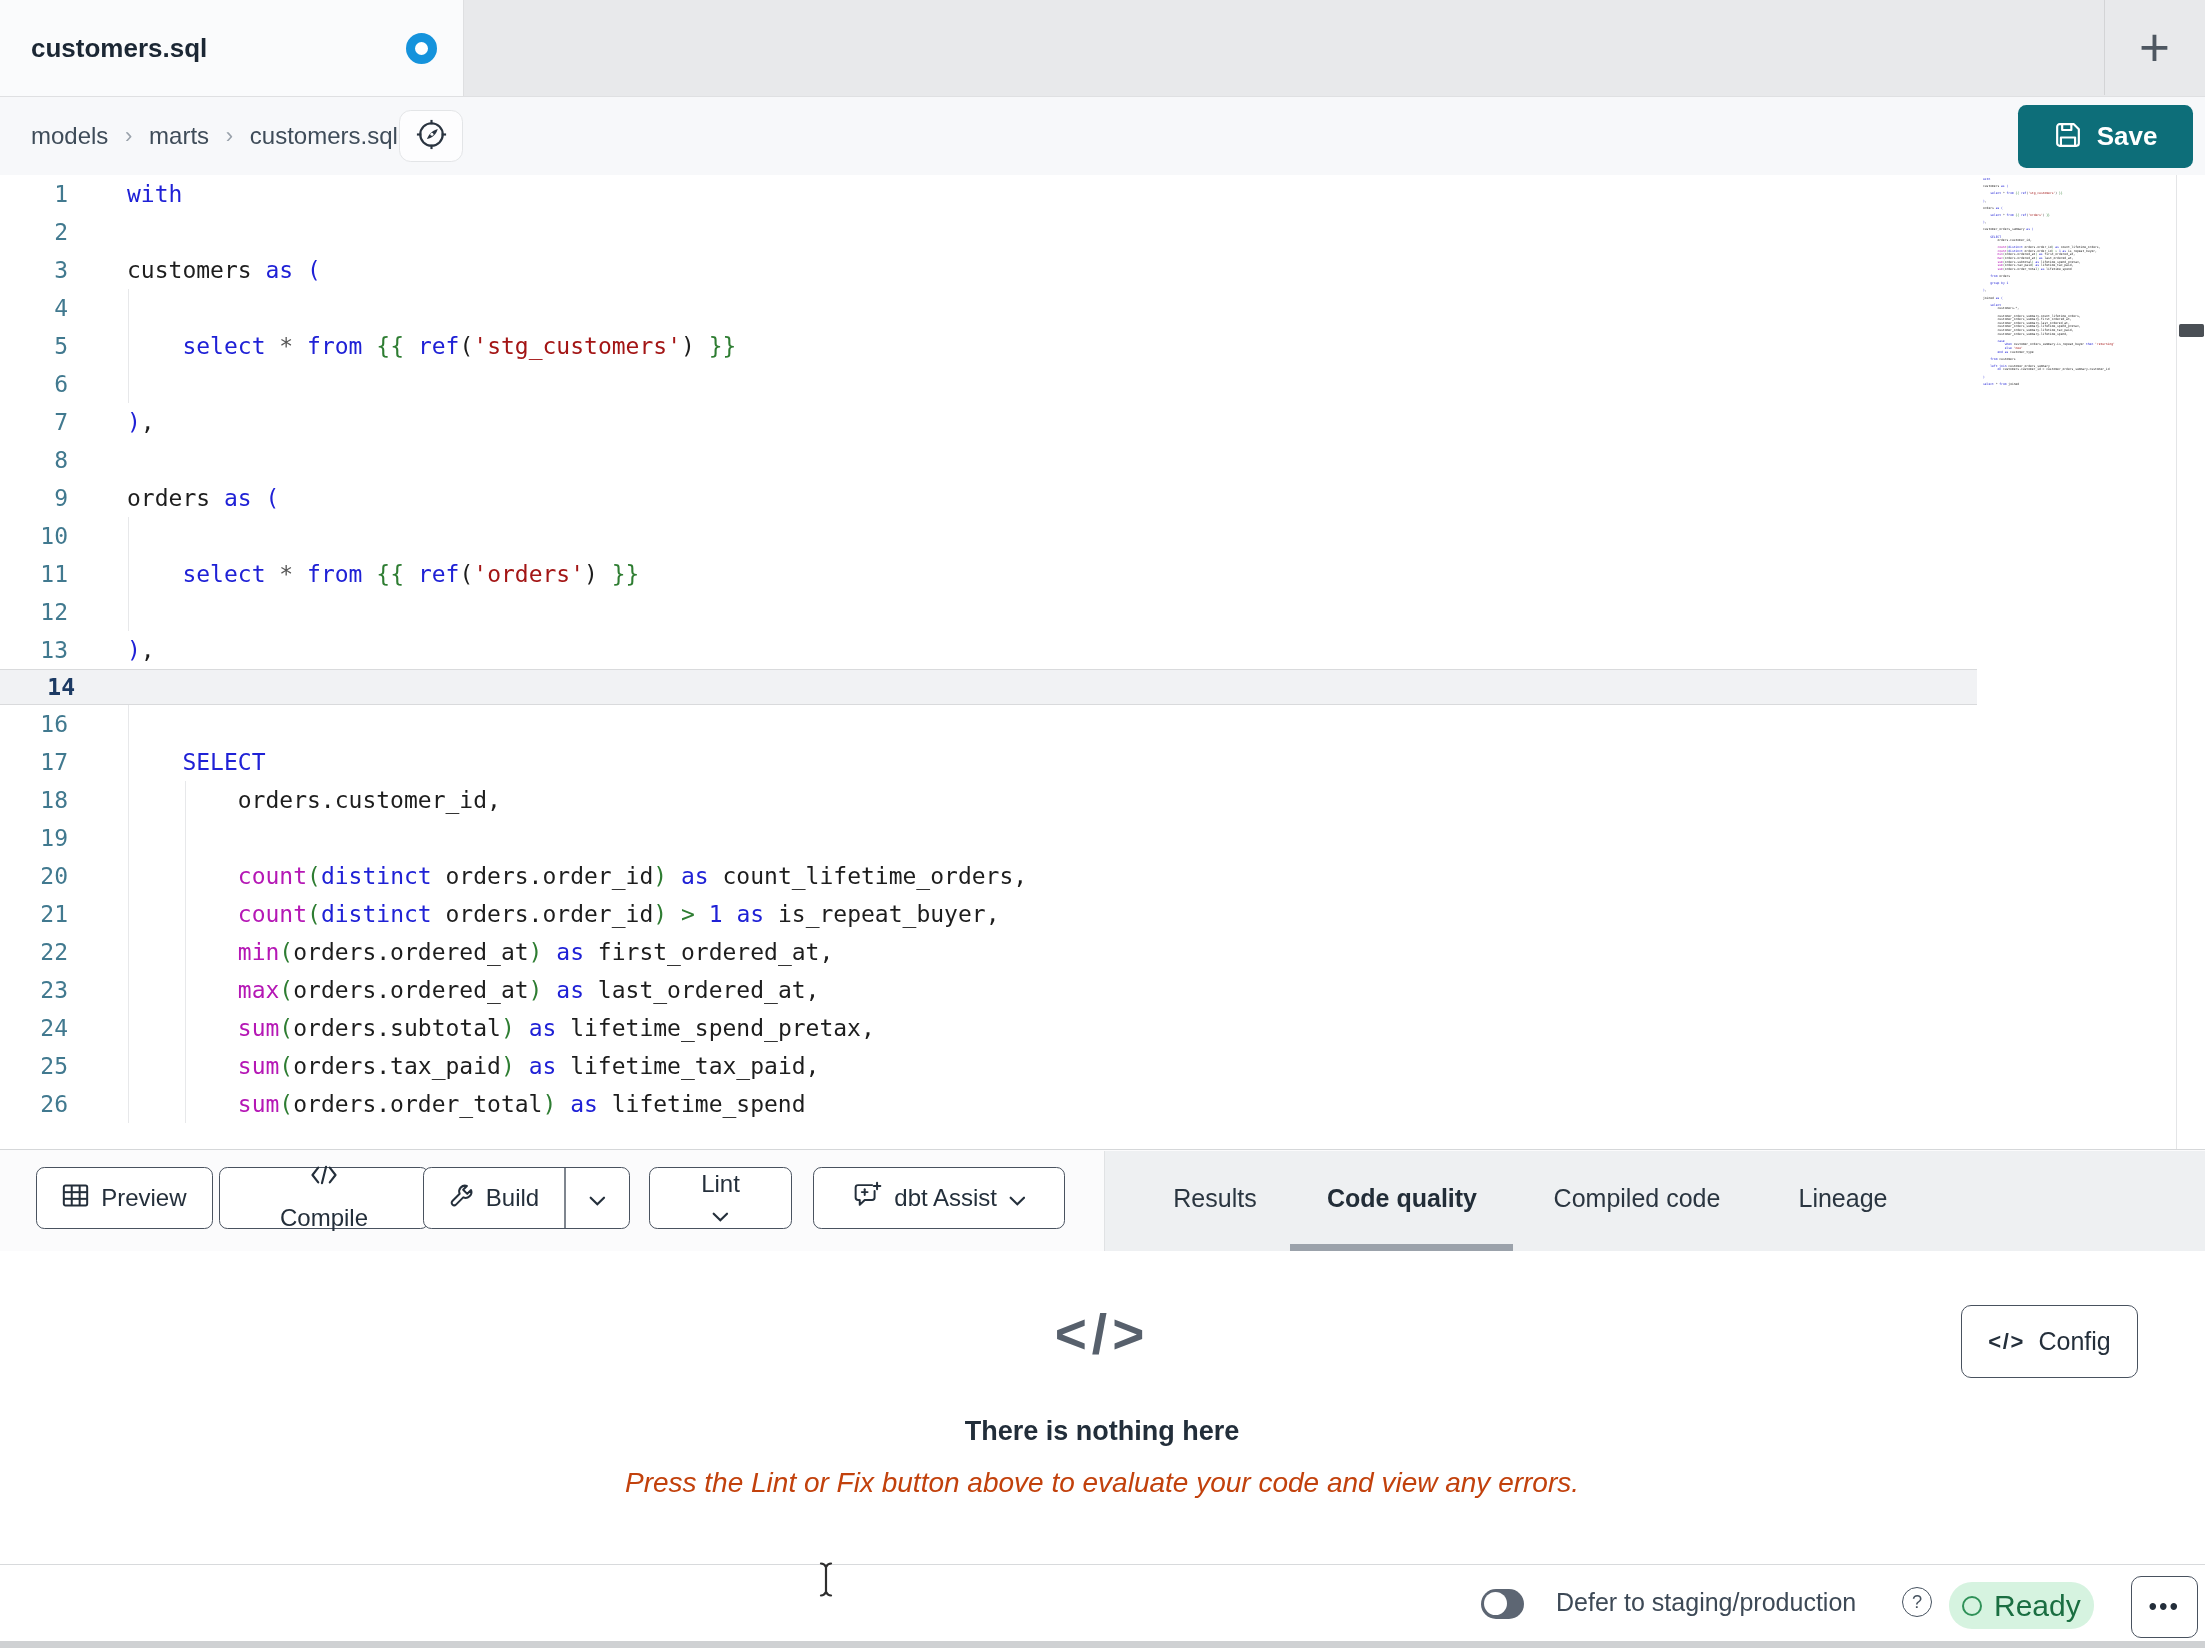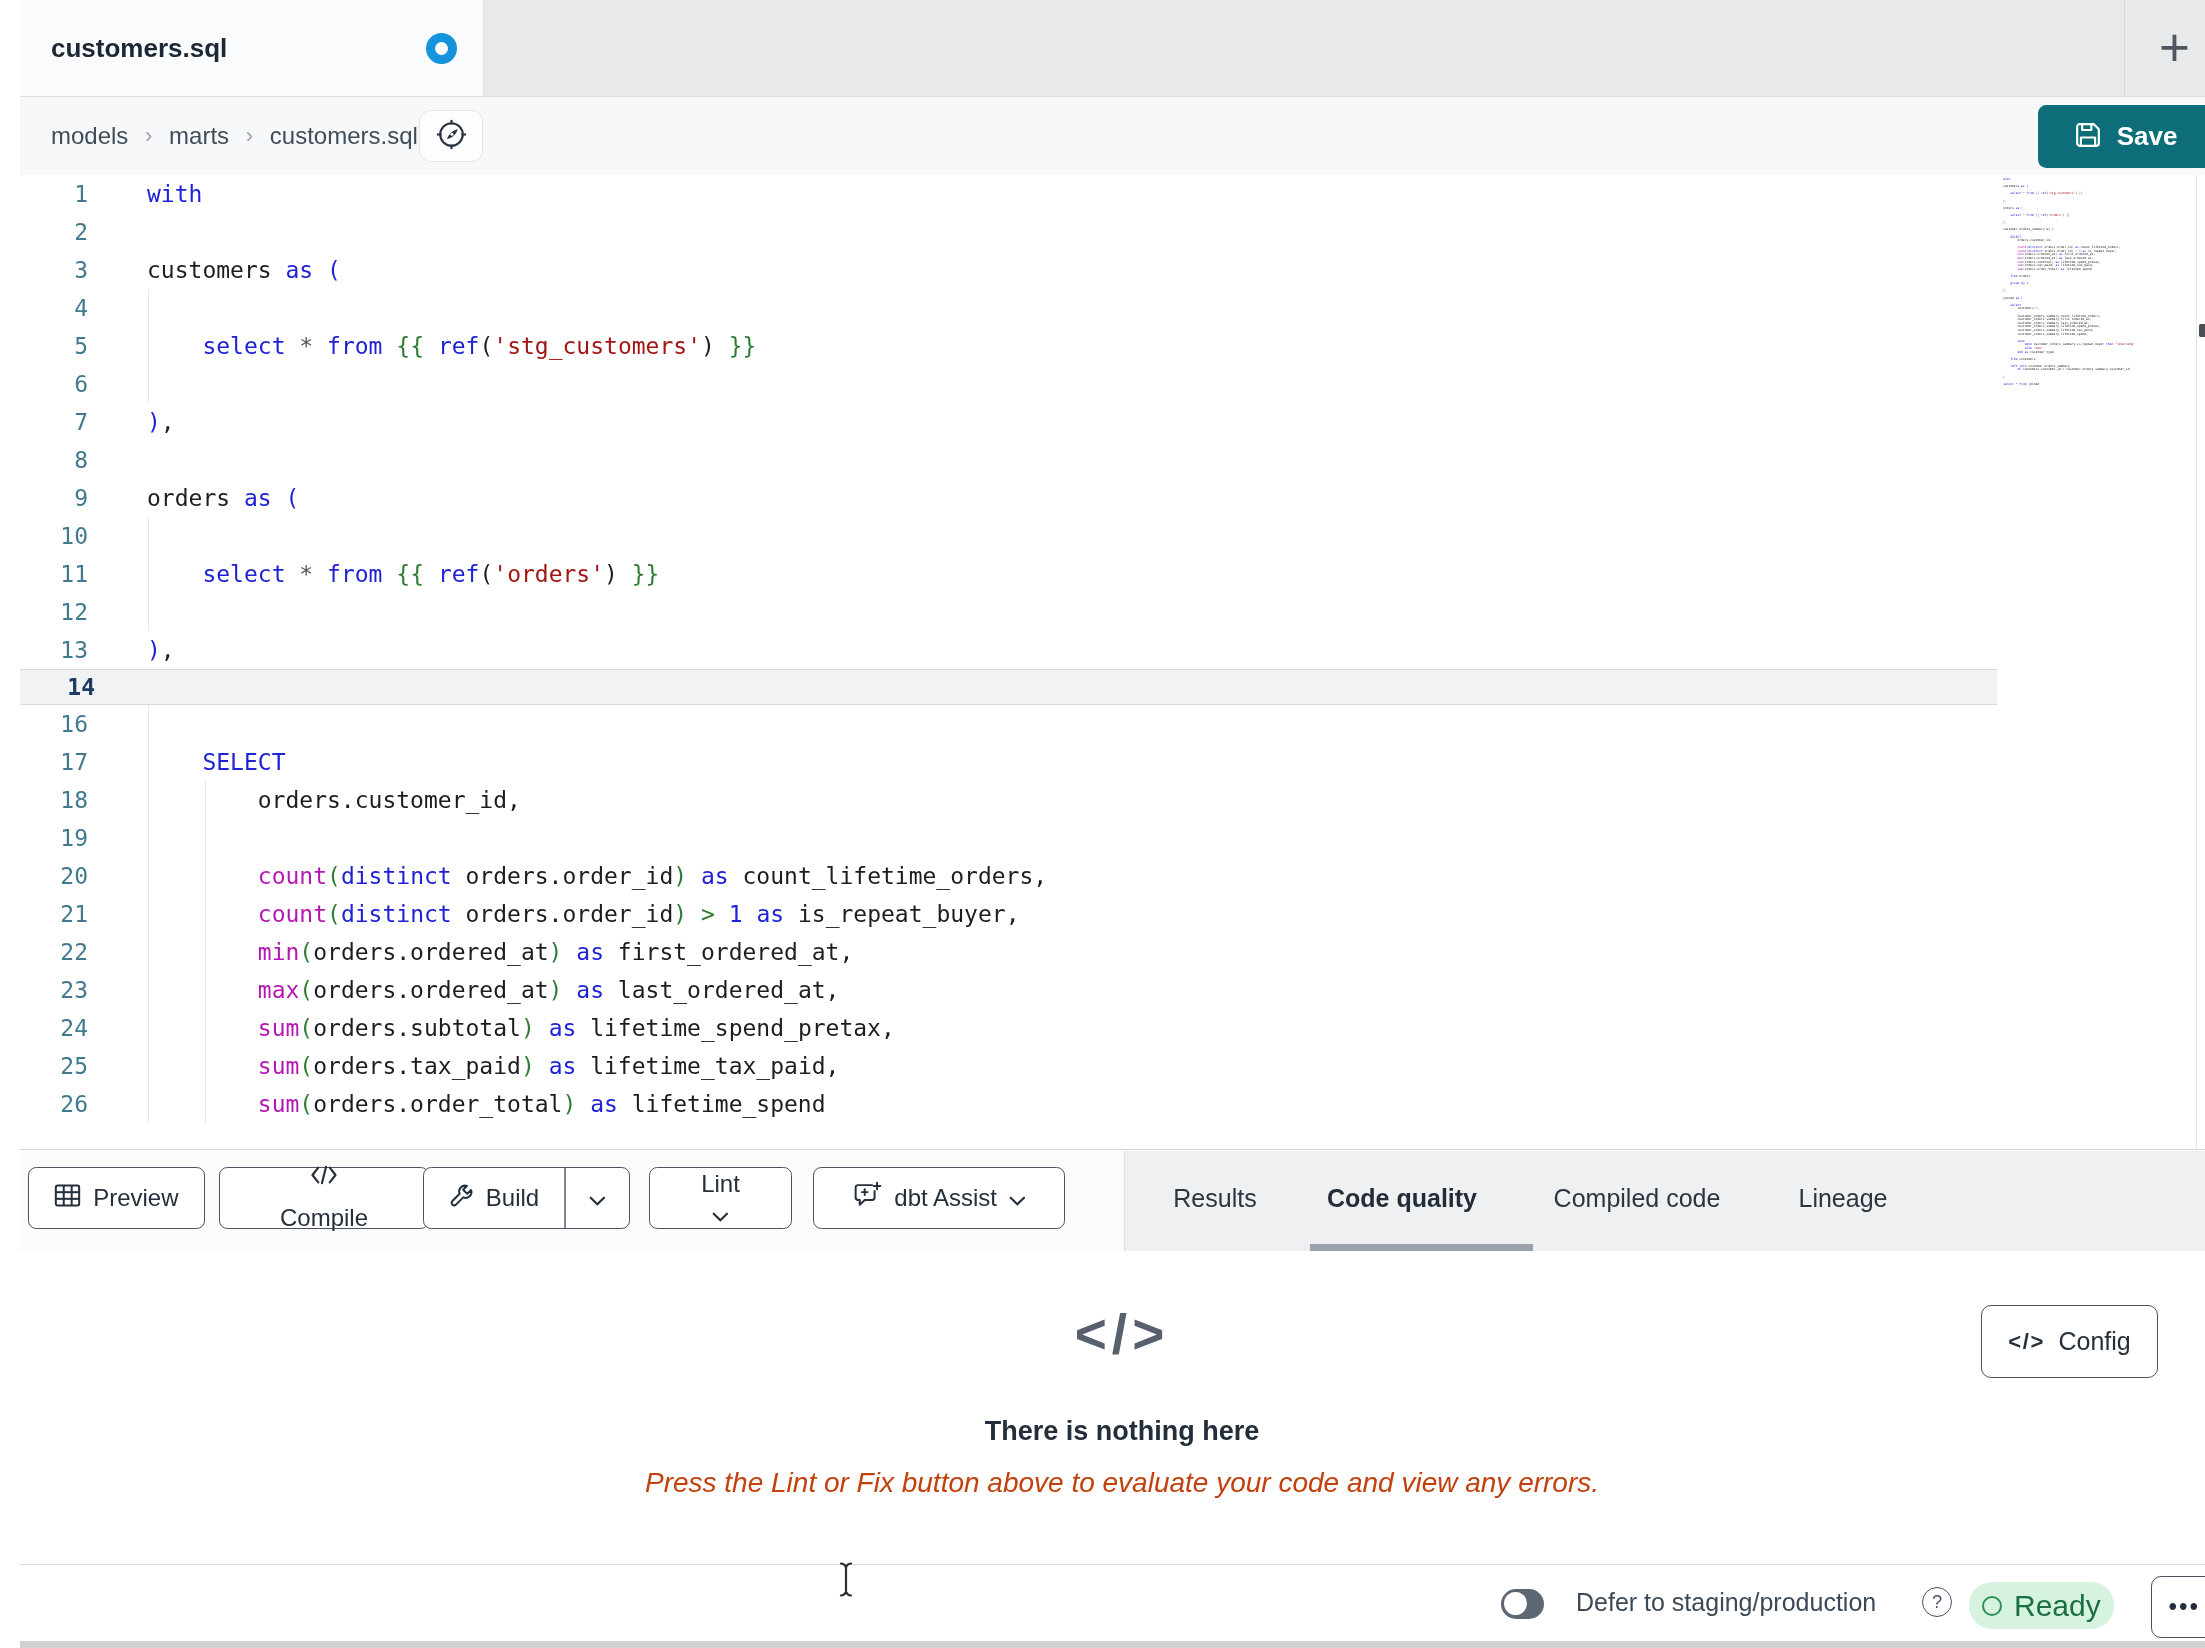--- a/index.html
+++ b/index.html
@@ -1,21 +1,21 @@
 <!DOCTYPE html>
 <html style="font-size:13.3px"><head>
 <meta charset="utf-8">
 <style>
   html,body{margin:0;padding:0;}
   body{
     width:2205px;height:1648px;position:relative;overflow:hidden;
     background:#ffffff;font-family:"Liberation Sans",sans-serif;color:#222e3a;
     -webkit-font-smoothing:antialiased;
   }
-  .abs{position:absolute;margin-left:20px;}
+  .abs{position:absolute;}
 
   
   .tabstrip{left:0;top:0;width:2205px;height:96px;background:#e8e9eb;border-bottom:0.8px solid #dfe0e2;}
   .tab-active{left:0;top:0;width:464px;height:96px;background:#fafbfc;border-right:0.8px solid #dedfe1;
     display:flex;align-items:center;padding-left:31px;box-sizing:border-box;}
   .tab-title{font-size:26px;font-weight:bold;color:#1b2734;}
   .unsaved-dot{left:406px;top:33px;width:31px;height:31px;border-radius:50%;
     border:9.2px solid #1593dc;background:#fff;box-sizing:border-box;}
   .newtab-divider{left:2104px;top:0;width:0.8px;height:95px;background:#d3d4d6;}
   .plus-btn{left:2113px;top:10px;width:83px;height:75px;display:flex;align-items:center;justify-content:center;
@@ -228,21 +228,21 @@
 
 <span class="kw">select</span><span class="tx"> </span><span class="gy">*</span><span class="tx"> </span><span class="kw">from</span><span class="tx"> joined</span>
 </pre>
   </div>
 <div class="abs scroll-divider"></div>
 <div class="abs scroll-thumb"></div>
 
 <div class="abs toolband"></div>
 <div class="abs tabsband"></div>
 
-<div class="btn" style="left:28px;width:177px;">
+<div class="btn" style="left:36px;width:177px;">
   <span>
     <svg width="27" height="25" viewBox="0 0 32 30" fill="none" stroke="#242f3b" stroke-width="2.4">
       <rect x="2" y="3" width="28" height="24" rx="2"></rect>
       <line x1="2" y1="11" x2="30" y2="11"></line>
         <line x1="2" y1="19" x2="30" y2="19"></line>
       <line x1="11.5" y1="3" x2="11.5" y2="27"></line>
         <line x1="21" y1="3" x2="21" y2="27"></line>
     </svg>
   </span>
   <span>Preview</span>

